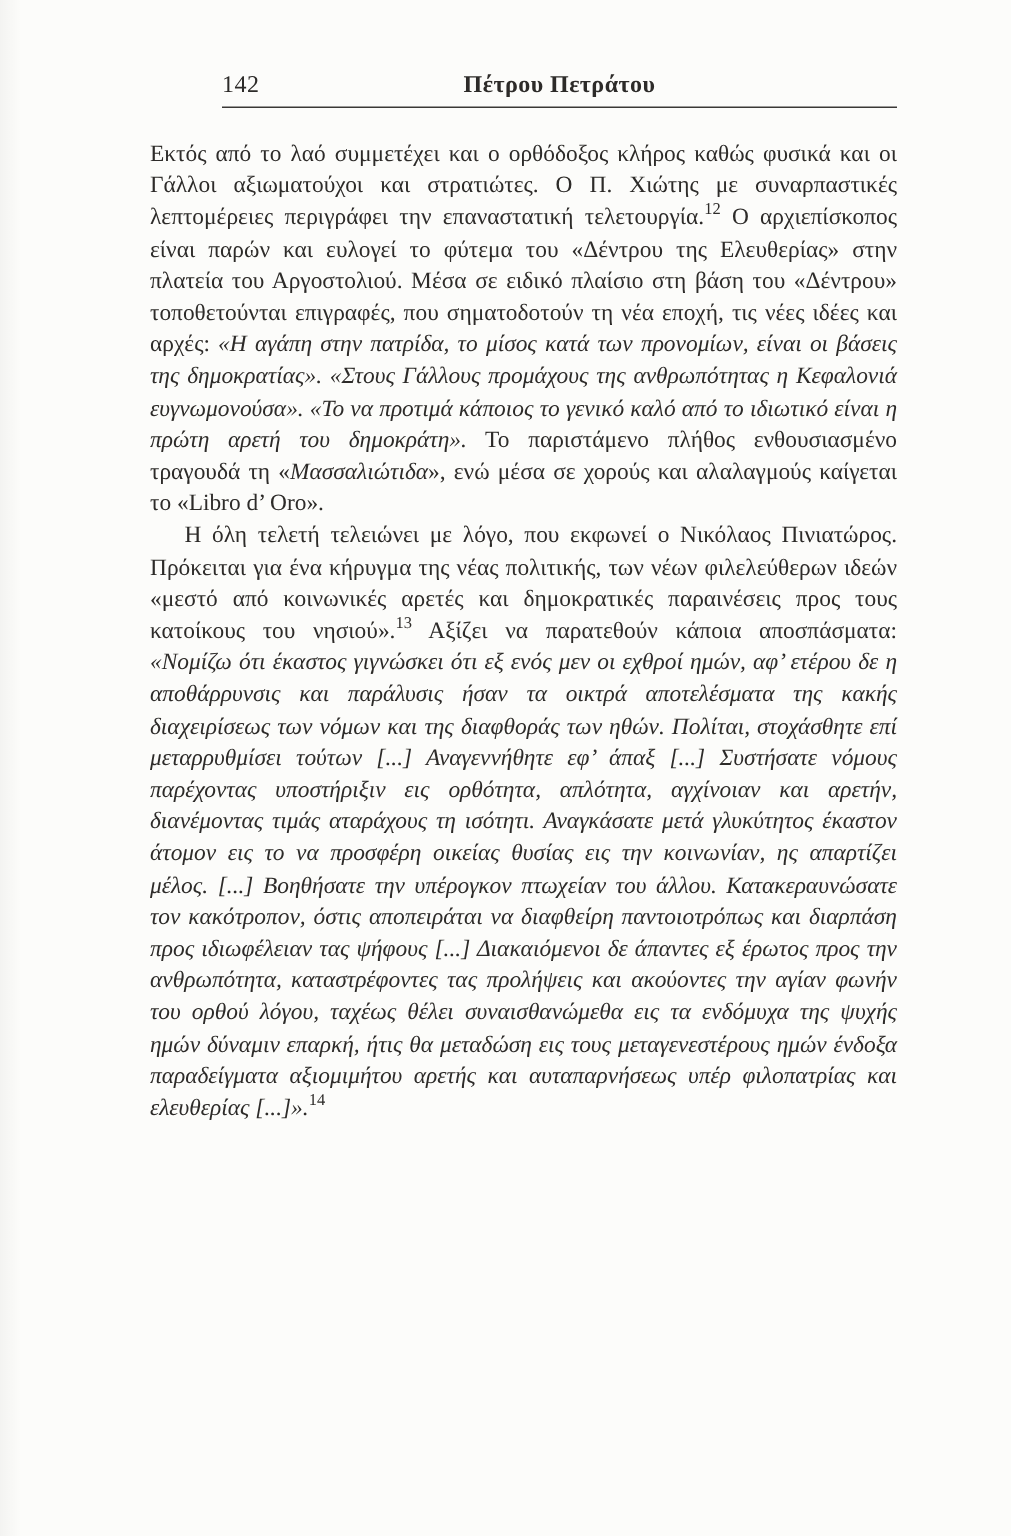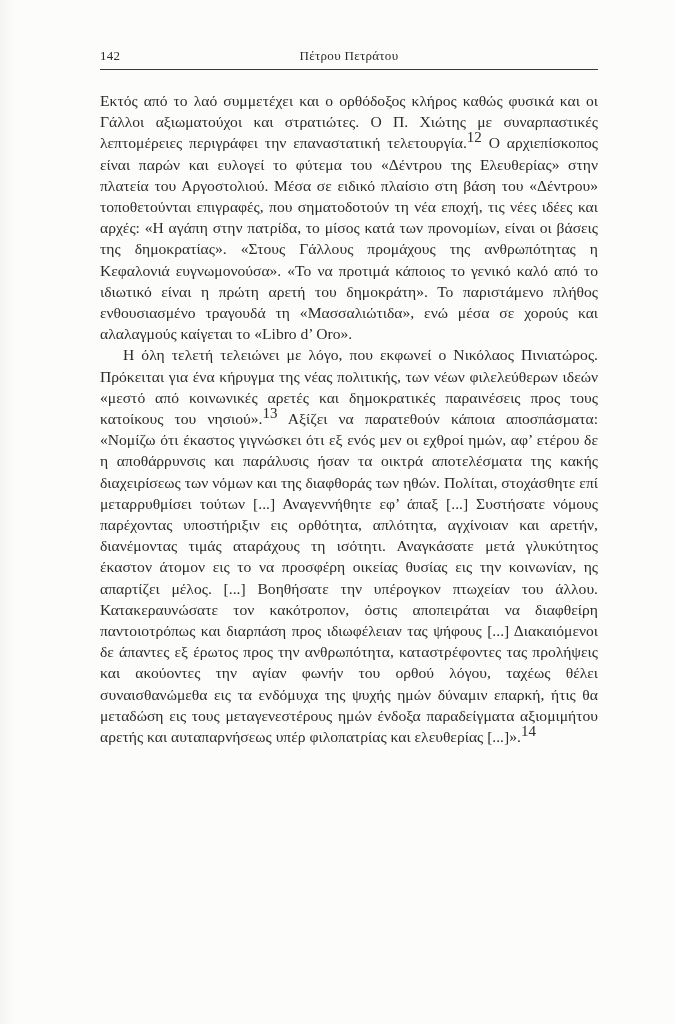--- a/index.html
+++ b/index.html
@@ -20,43 +20,44 @@
     height: 1024px;
     padding: 48px 76px 0 100px;
     background:
       linear-gradient(90deg, rgba(0,0,0,0.035) 0, rgba(0,0,0,0) 14px),
       #fcfcfa;
   }
   header.running {
     display: grid;
     grid-template-columns: 1fr auto 1fr;
     align-items: baseline;
-    font-size: 13px;
+    font-size: 16px;
     letter-spacing: 0.3px;
     padding-bottom: 5px;
     border-bottom: 1.5px solid #3a3836;
+    margin-left: 48px;
   }
   header.running .pg-num { text-align: left; }
-  header.running .rh { text-align: center; }
+  header.running .rh { text-align: center; font-weight: bold; }
   header.running .rh-spacer { text-align: right; }
   main.body-text {
     margin-top: 20px;
     font-size: 15.6px;
     line-height: 21.2px;
     text-align: justify;
     hyphens: none;
   }
   main.body-text p {
     margin: 0;
     padding: 0;
   }
   p.indented { text-indent: 23px; }
-  .it { }
+  .it { font-style: italic; }
   sup.fn {
-    font-size: 15px;
+    font-size: 11px;
     line-height: 0;
     vertical-align: super;
     letter-spacing: 0;
   }
   .proclamation {
     margin: 0;
     text-align: left;
   }
   .proclamation .proc-line {
     padding-left: 23px;

